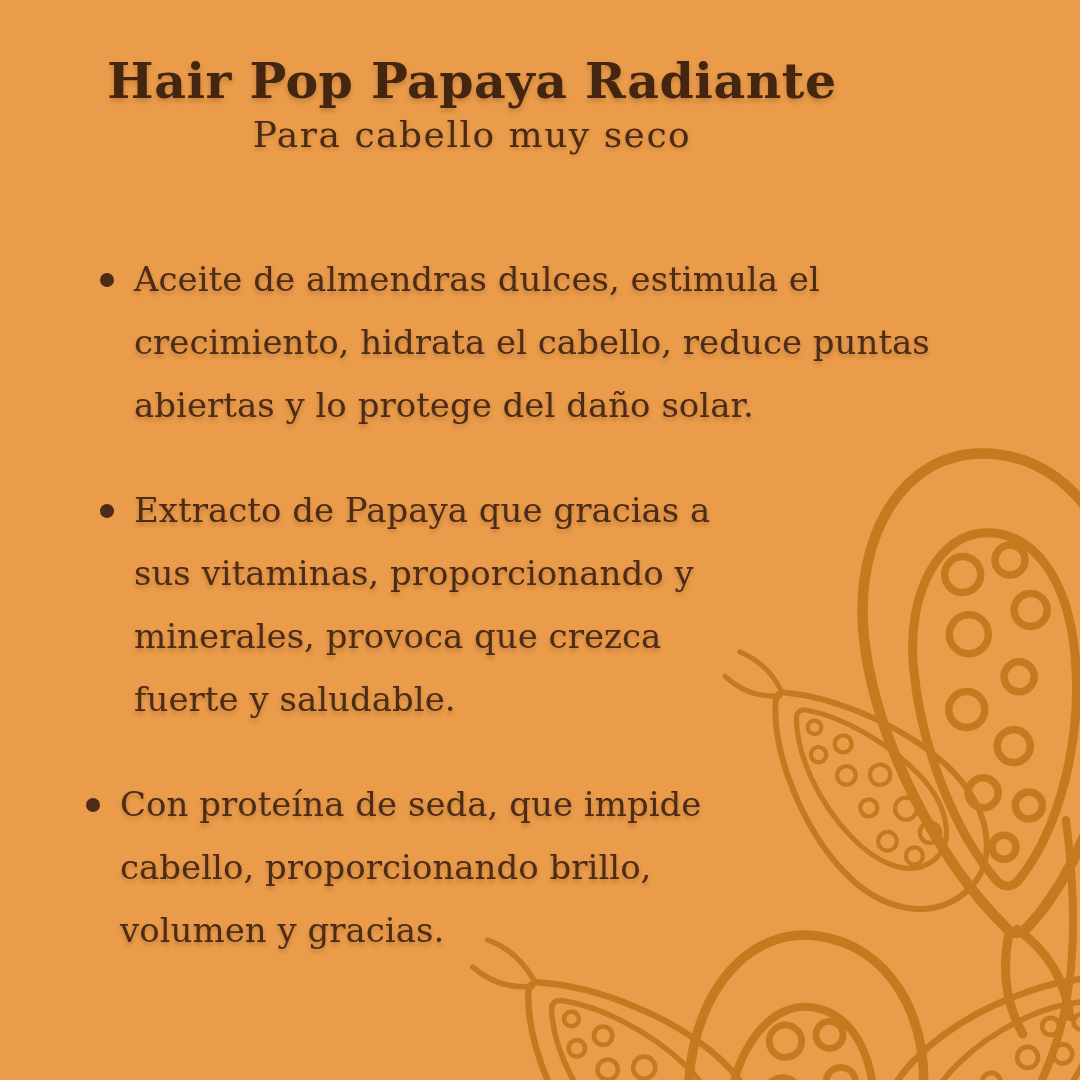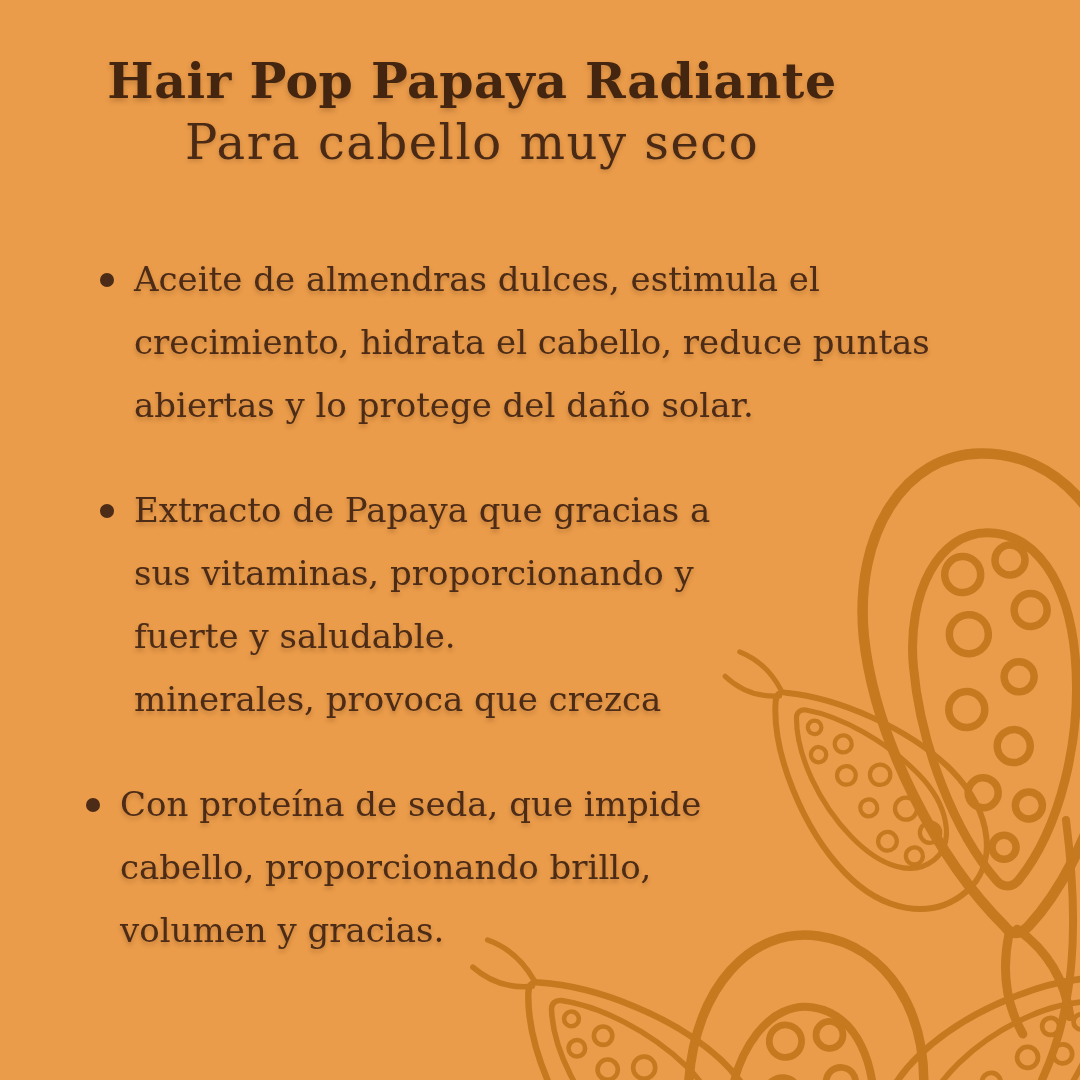--- a/index.html
+++ b/index.html
@@ -23,21 +23,21 @@
   header { position: absolute; left: 0; top: 52px; width: 944px; text-align: center; }
   h1 {
     margin: 0;
     font-size: 49px; font-weight: bold;
     color: #44250f;
     letter-spacing: 0.5px;
     text-shadow: 0 3px 5px rgba(70,35,10,0.25);
   }
   h2 {
     margin: 4px 0 0 0;
-    font-size: 48px; font-weight: normal;
+    font-size: 36px; font-weight: normal;
     color: #4b2a15;
     letter-spacing: 1.5px;
     text-shadow: 0 2px 4px rgba(70,35,10,0.22);
   }
 
   
   main { position: absolute; left: 100px; top: 248px; width: 900px; }
   .bullet { display: flex; align-items: flex-start; margin-bottom: 42px; }
   .bullet.shift-left { margin-left: -14px; }
   .dot {
@@ -113,22 +113,22 @@
         <span>crecimiento, hidrata el cabello, reduce puntas</span>
         <span>abiertas y lo protege del daño solar.</span>
       </p>
     </div>
 
     <div class="bullet">
       <span class="dot"></span>
       <p class="lines">
         <span>Extracto de Papaya que gracias a</span>
         <span>sus vitaminas, proporcionando y</span>
+        <span>minerales, provoca que crezca</span>
         <span>fuerte y saludable.</span>
-        <span>minerales, provoca que crezca</span>
       </p>
     </div>
 
     <div class="bullet shift-left">
       <span class="dot"></span>
       <p class="lines">
         <span>Con proteína de seda, que impide</span>
         <span>cabello, proporcionando brillo,</span>
         <span>volumen y gracias.</span>
       </p>

